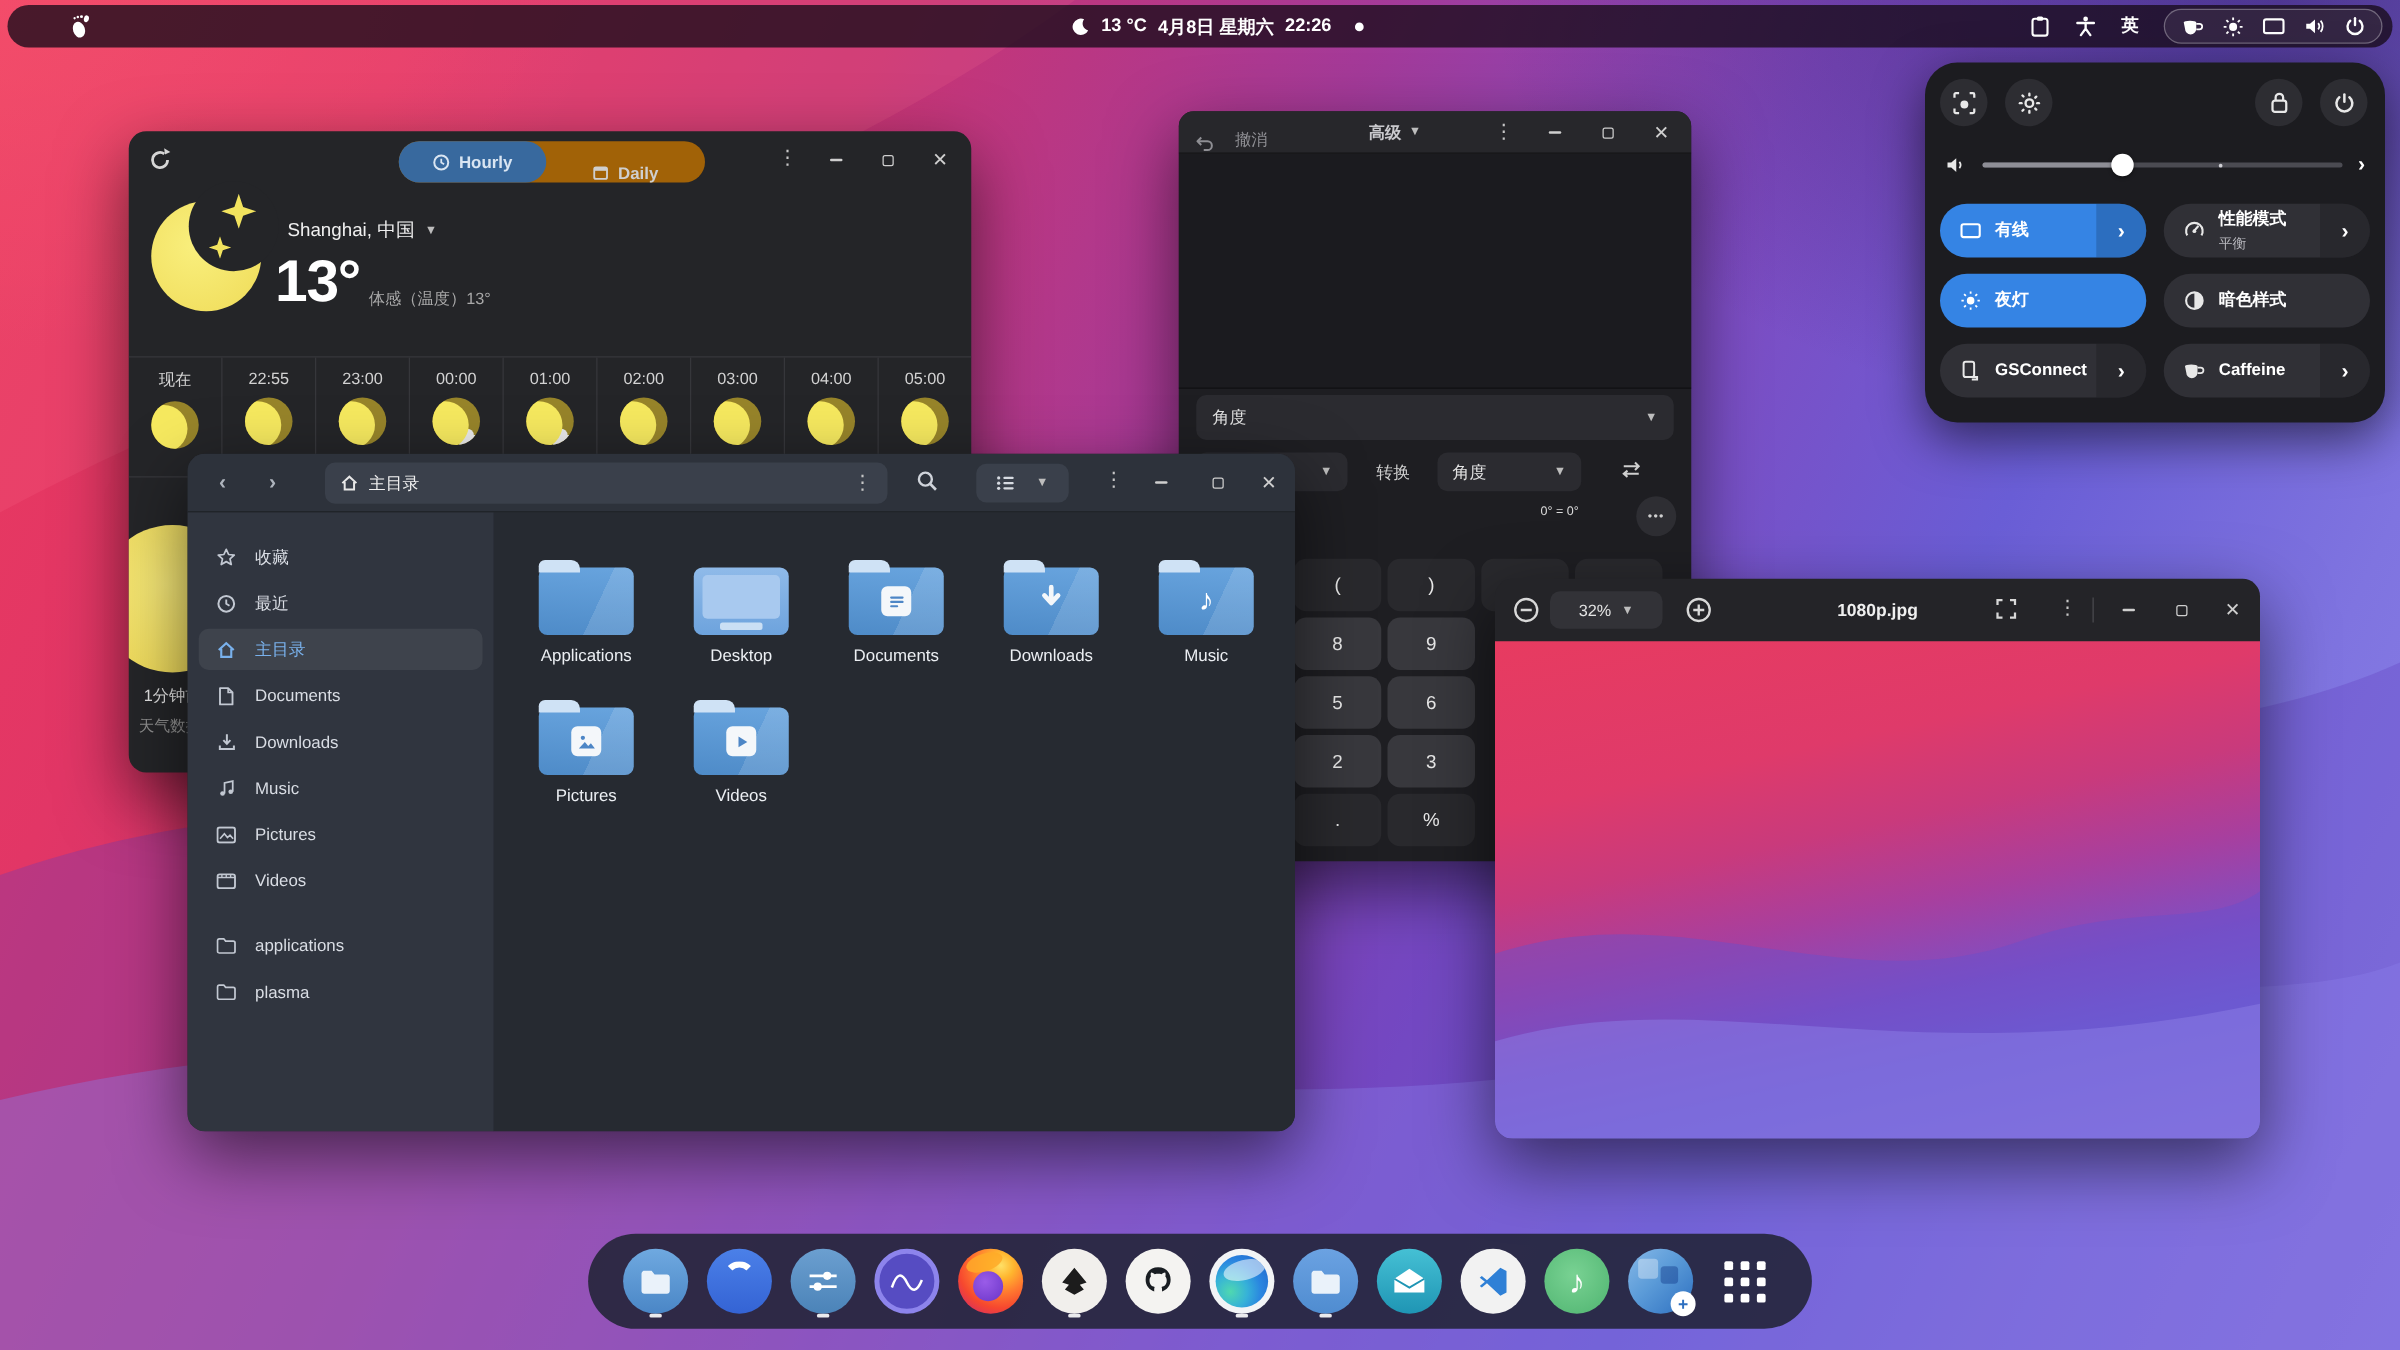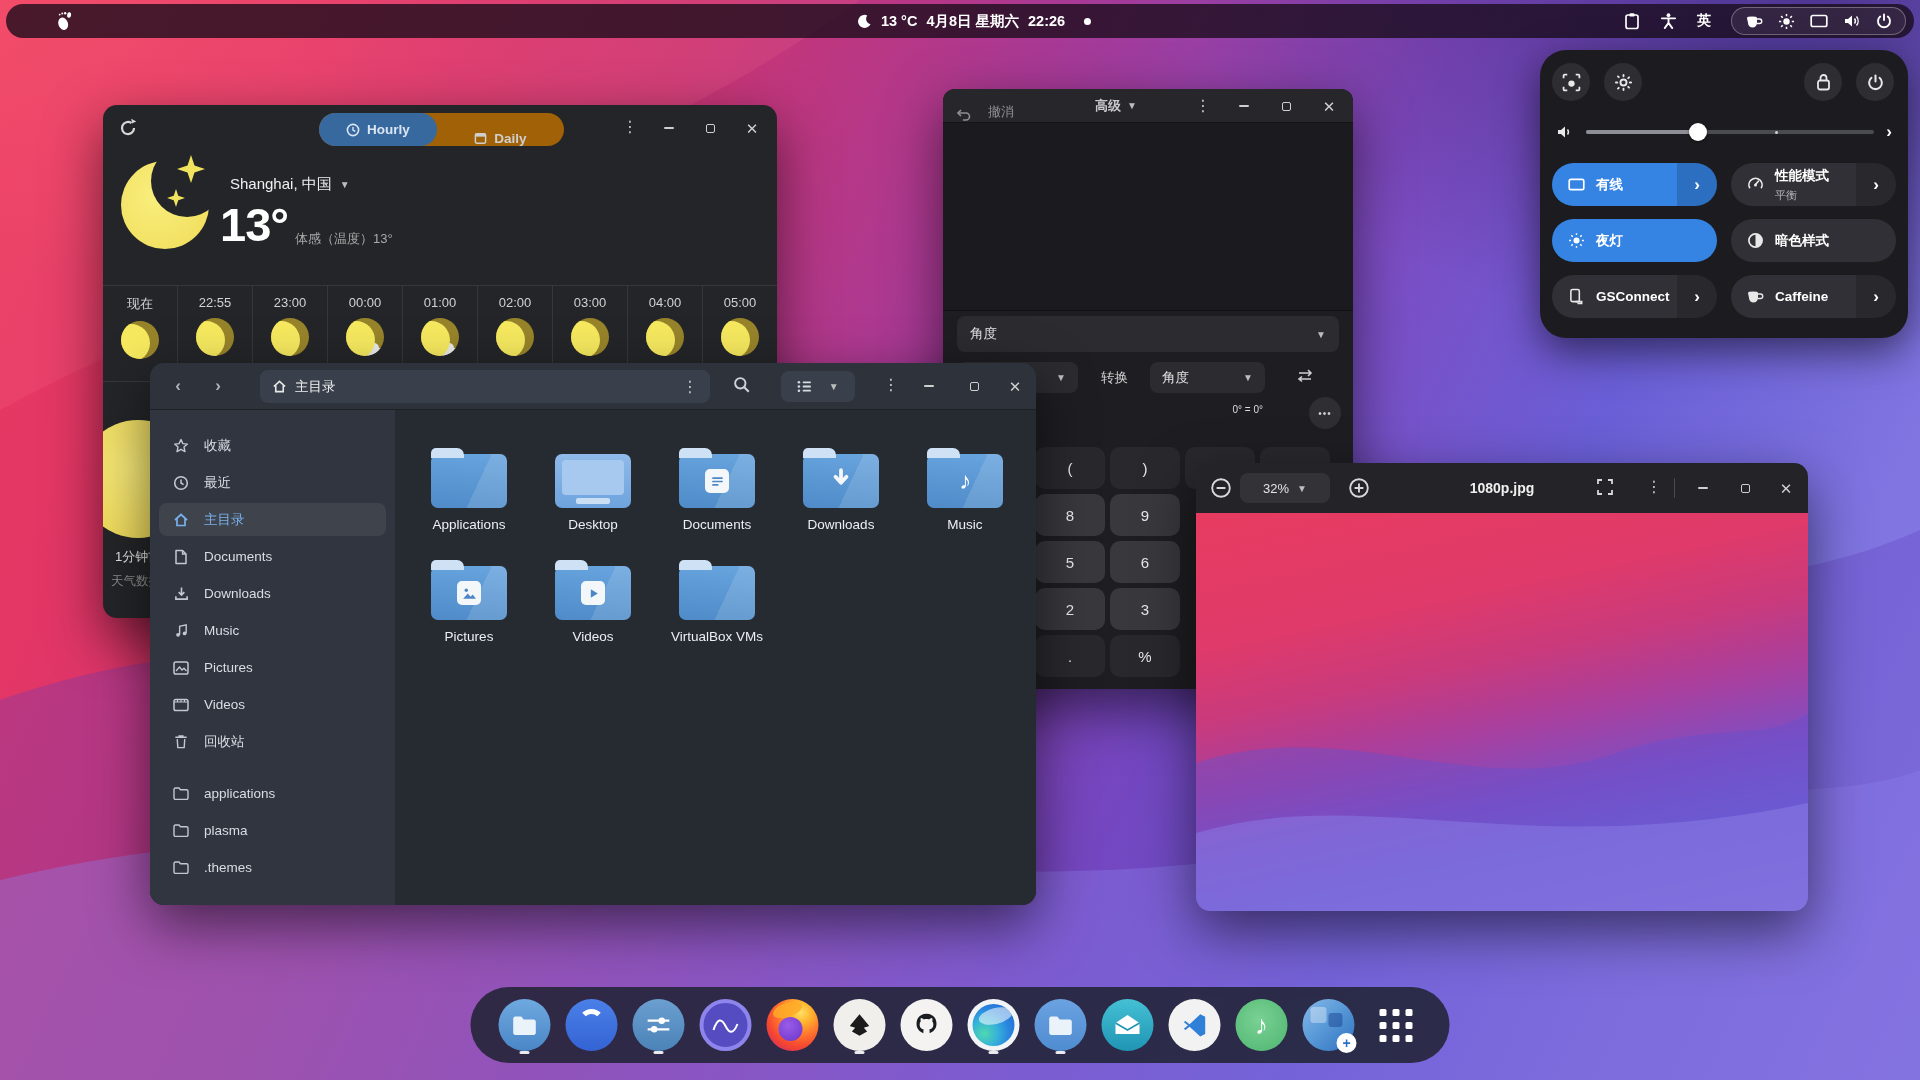--- a/index.html
+++ b/index.html
@@ -420,53 +420,36 @@
     </div>
     <div class="f-item">
       <span class="fi-ic">
           <svg width="16" height="14" viewBox="0 0 16 14">
             <rect x="1" y="1.5" width="14" height="11" rx="1.8" fill="none" stroke="currentColor" stroke-width="1.5"></rect>
             <path d="M1 4 H15 M4.5 1.5 V4 M8 1.5 V4 M11.5 1.5 V4" stroke="currentColor" stroke-width="1.1"></path>
           </svg>
         </span>
       <span>Videos</span>
     </div>
-    <div class="f-item">
-      <span class="fi-ic">
-          <svg width="14" height="15" viewBox="0 0 14 16">
-            <path d="M1 3.5 H13 M5 3.5 V2 H9 V3.5" fill="none" stroke="currentColor" stroke-width="1.5"></path>
-            <path d="M3 5.5 L3.6 14.5 H10.4 L11 5.5" fill="none" stroke="currentColor" stroke-width="1.5"></path>
-          </svg>
-        </span>
-      <span>回收站</span>
-    </div>
     <div style="height:15px;"></div>
     <div class="f-item">
       <span class="fi-ic">
           <svg width="16" height="13" viewBox="0 0 16 13">
             <path d="M1 2.5 C1 1.7 1.6 1 2.4 1 H6 L7.5 2.8 H13.6 C14.4 2.8 15 3.4 15 4.2 V11 C15 11.8 14.4 12.4 13.6 12.4 H2.4 C1.6 12.4 1 11.8 1 11 Z" fill="none" stroke="currentColor" stroke-width="1.4"></path>
           </svg>
         </span>
       <span>applications</span>
     </div>
     <div class="f-item">
       <span class="fi-ic">
           <svg width="16" height="13" viewBox="0 0 16 13">
             <path d="M1 2.5 C1 1.7 1.6 1 2.4 1 H6 L7.5 2.8 H13.6 C14.4 2.8 15 3.4 15 4.2 V11 C15 11.8 14.4 12.4 13.6 12.4 H2.4 C1.6 12.4 1 11.8 1 11 Z" fill="none" stroke="currentColor" stroke-width="1.4"></path>
           </svg>
         </span>
       <span>plasma</span>
-    </div>
-    <div class="f-item">
-      <span class="fi-ic">
-          <svg width="16" height="13" viewBox="0 0 16 13">
-            <path d="M1 2.5 C1 1.7 1.6 1 2.4 1 H6 L7.5 2.8 H13.6 C14.4 2.8 15 3.4 15 4.2 V11 C15 11.8 14.4 12.4 13.6 12.4 H2.4 C1.6 12.4 1 11.8 1 11 Z" fill="none" stroke="currentColor" stroke-width="1.4"></path>
-          </svg>
-        </span>
-      <span>.themes</span>
     </div>
   </div>
 
   <div class="f-content">
     <div class="folder-item">
       <div class="folder"></div>
       <div class="fname">Applications</div>
     </div>
     <div class="folder-item">
       <div class="desktop-icon">
@@ -515,24 +498,20 @@
     </div>
     <div class="folder-item">
       <div class="folder">
           <span class="emblem emb-sq">
         <svg width="13" height="13" viewBox="0 0 12 12">
               <path d="M3.5 2 L10 6 L3.5 10 Z" fill="#4d86c6"></path>
             </svg>
           </span>
         </div>
       <div class="fname">Videos</div>
-    </div>
-    <div class="folder-item">
-      <div class="folder"></div>
-      <div class="fname">VirtualBox VMs</div>
     </div>
   </div>
 </div>
 
 <div class="win viewer">
   <div class="v-head">
     <span class="icn abs" style="left:14px;top:14px;">
       <svg width="22" height="22" viewBox="0 0 20 20">
           <circle cx="10" cy="10" r="8" fill="none" stroke="#d8d8d8" stroke-width="1.7"></circle>
           <path d="M6 10 H14" stroke="#d8d8d8" stroke-width="1.7"></path>

